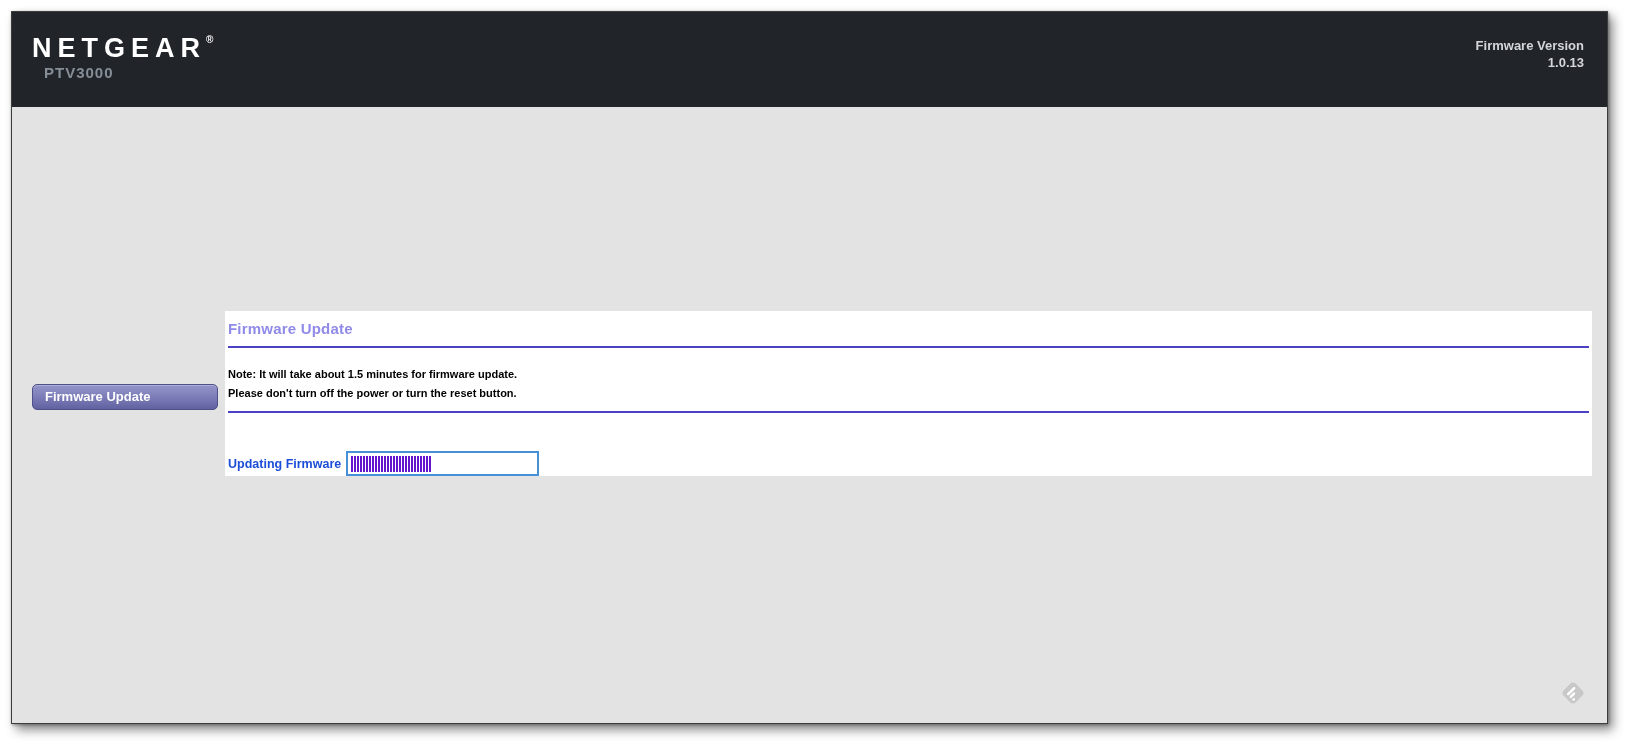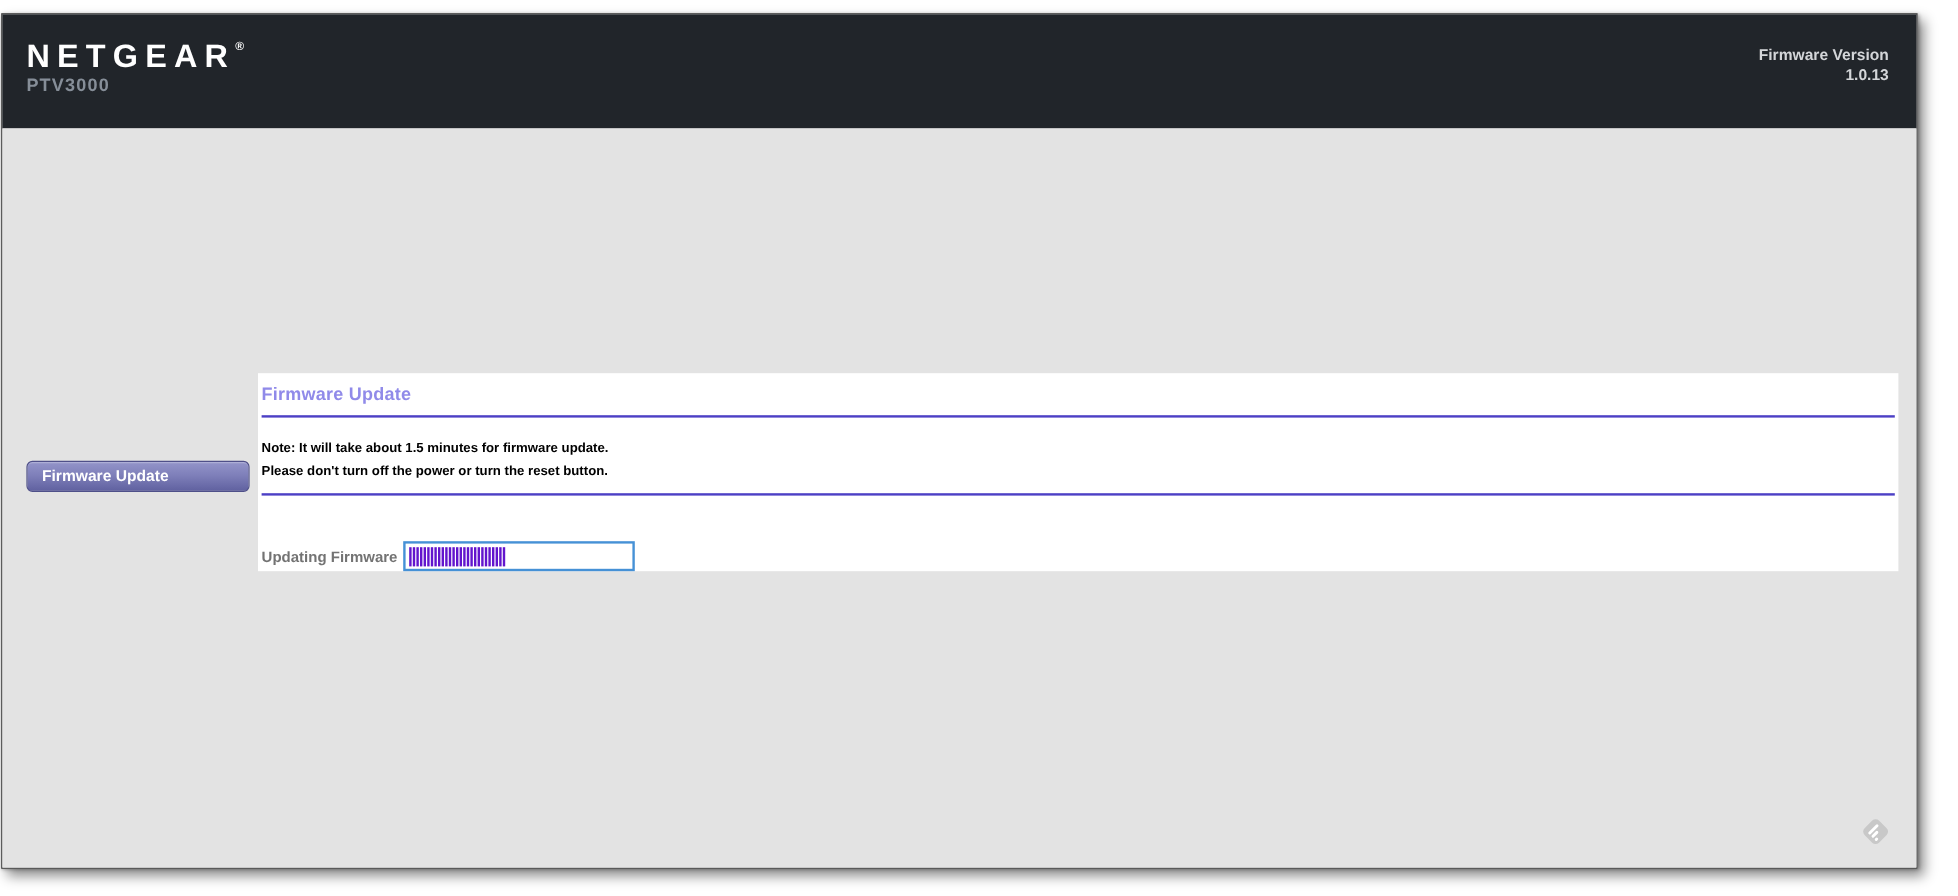--- a/index.html
+++ b/index.html
@@ -4,21 +4,21 @@
 <style>
   * { margin: 0; padding: 0; box-sizing: border-box; }
   html, body {
     background: #ffffff;
     font-family: "Liberation Sans", sans-serif;
     width: 1632px; height: 747px;
     overflow: hidden;
   }
   .page {
     position: absolute;
-    left: 1px; top: 11px;
+    left: 11px; top: 11px;
     width: 1597px; height: 713px;
     border: 1px solid #3c3c3c;
     box-shadow: 5px 6px 10px rgba(0,0,0,0.45), 1px 1px 3px rgba(0,0,0,0.35);
     display: flex;
     flex-direction: column;
     background: #e3e3e3;
   }
   
   .header {
     height: 95px;
@@ -37,20 +37,21 @@
     line-height: 30px;
     white-space: nowrap;
   }
   .brand sup { font-size: 10px; letter-spacing: 0; vertical-align: 14px; }
   .model {
     font-size: 15px;
     font-weight: bold;
     color: #868e98;
     letter-spacing: 1px;
     margin-top: 1px;
+    margin-left: 12px;
   }
   .fw-block {
     padding: 25px 23px 17px 0;
     text-align: right;
     font-size: 13px;
     font-weight: bold;
     color: #d4d6d9;
     line-height: 17px;
   }
   
@@ -111,21 +112,21 @@
     line-height: 19px;
   }
   .progress-row {
     margin-top: 38px;
     display: flex;
     align-items: center;
   }
   .progress-label {
     font-size: 12.5px;
     font-weight: bold;
-    color: #737373;
+    color: #1d4ed8;
     white-space: nowrap;
   }
   .progress-box {
     margin-left: 5px;
     width: 193px;
     height: 25px;
     border: 2px solid #4691d6;
     background: #ffffff;
     display: flex;
     align-items: center;

